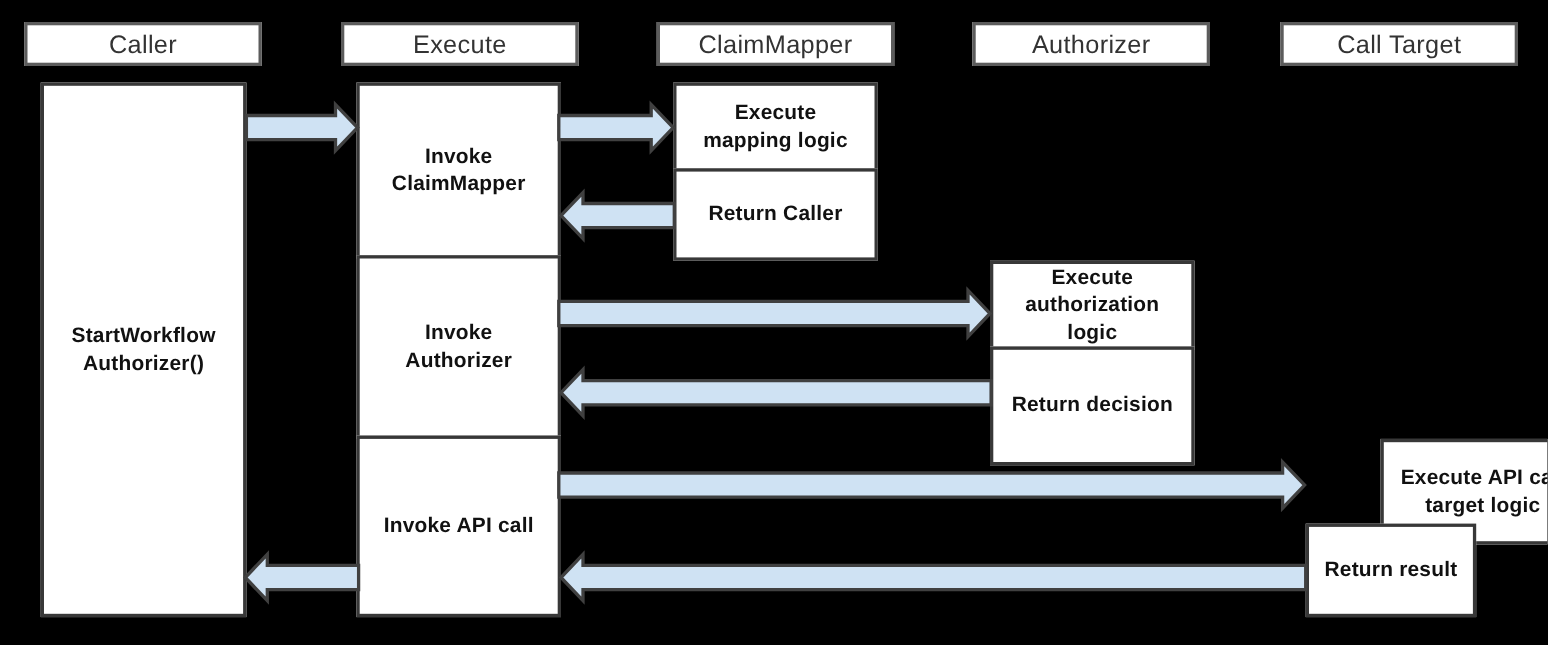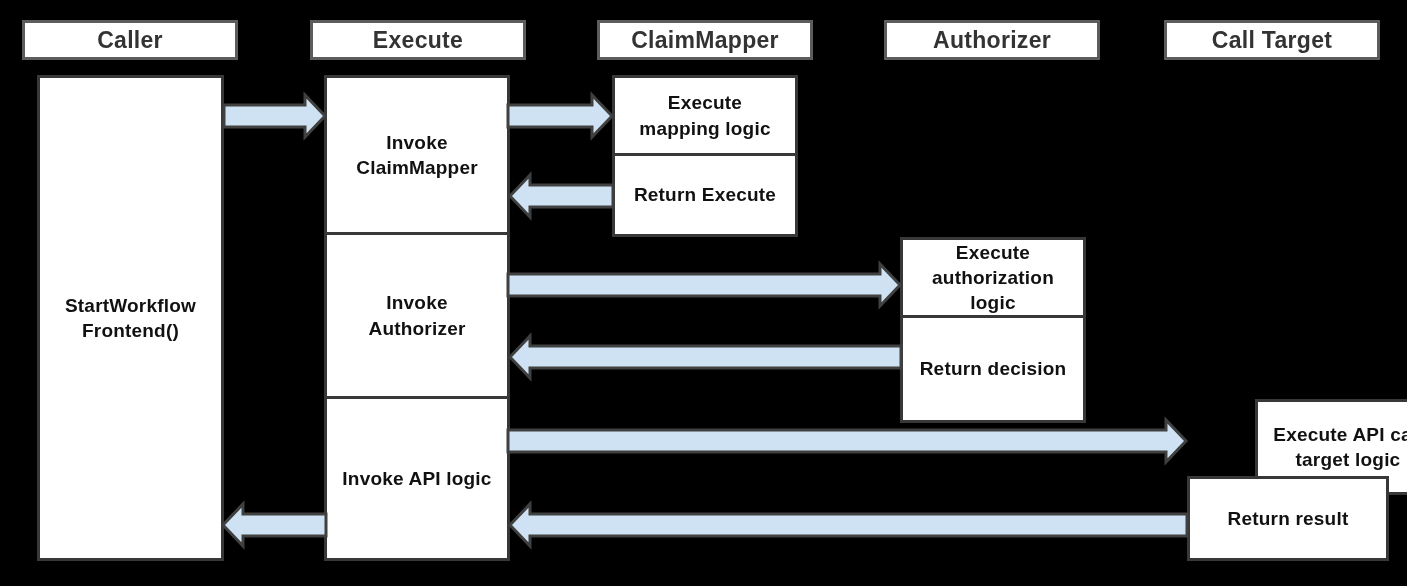--- a/index.html
+++ b/index.html
@@ -4,21 +4,21 @@
 <style>
   html,body{margin:0;padding:0;background:#000;}
   .stage{
     position:relative;width:1407px;height:586px;background:#000000;
     font-family:"Liberation Sans",sans-serif;overflow:hidden;
   }
   .hdr{
     position:absolute;top:20px;width:216px;height:40px;box-sizing:border-box;
     background:#ffffff;border:3px solid #5c5c5c;
     display:flex;align-items:center;justify-content:center;
-    font-size:23px;font-weight:700;color:#333333;letter-spacing:.3px;
+    font-size:23px;font-weight:400;color:#333333;letter-spacing:.3px;
   }
   .cell{
     position:absolute;box-sizing:border-box;background:#ffffff;border:3px solid #383838;
     display:flex;align-items:center;justify-content:center;text-align:center;
     font-size:19px;font-weight:bold;color:#111111;letter-spacing:.2px;
   }
   .cell span{white-space:pre-line;line-height:1.32;}
   .arrow{position:absolute;overflow:visible;display:block;}
   .arrow polygon{fill:#cfe2f3;stroke:#404040;stroke-width:3;stroke-linejoin:miter;}
 </style>
@@ -38,57 +38,57 @@
     </div>
   <div class="hdr" style="left:884px">
       <span>Authorizer</span>
     </div>
   <div class="hdr" style="left:1164px">
       <span>Call Target</span>
     </div>
 
   <div class="cell" style="left:37px;top:75px;width:187px;height:486px">
       <span>StartWorkflow
-Frontend()</span>
+Authorizer()</span>
     </div>
 
   <div class="cell" style="left:324px;top:75px;width:186px;height:160px">
       <span>Invoke
 ClaimMapper</span>
     </div>
   <div class="cell" style="left:324px;top:232px;width:186px;height:167px">
       <span>Invoke
 Authorizer</span>
     </div>
   <div class="cell" style="left:324px;top:396px;width:186px;height:165px">
-      <span>Invoke API logic</span>
+      <span>Invoke API call</span>
     </div>
 
   <div class="cell" style="left:612px;top:75px;width:186px;height:81px">
       <span>Execute
 mapping logic</span>
     </div>
   <div class="cell" style="left:612px;top:153px;width:186px;height:84px">
-      <span>Return Execute</span>
+      <span>Return Caller</span>
     </div>
 
   <div class="cell" style="left:900px;top:237px;width:186px;height:81px">
       <span>Execute
 authorization
 logic</span>
     </div>
   <div class="cell" style="left:900px;top:315px;width:186px;height:108px">
       <span>Return decision</span>
     </div>
 
   <div class="cell" style="left:1255px;top:399px;width:186px;height:96px">
       <span>Execute API call
 target logic</span>
     </div>
-  <div class="cell" style="left:1187px;top:476px;width:202px;height:85px">
+  <div class="cell" style="left:1187px;top:476px;width:155px;height:85px">
       <span>Return result</span>
     </div>
 
   <svg class="arrow" style="left:224px;top:94px" width="102" height="44" viewBox="0 0 102 44">
       <polygon points="0,11 81,11 81,1 101,22 81,43 81,33 0,33"></polygon>
     </svg>
   <svg class="arrow" style="left:508px;top:94px" width="105" height="44" viewBox="0 0 105 44">
       <polygon points="0,11 84,11 84,1 104,22 84,43 84,33 0,33"></polygon>
     </svg>
   <svg class="arrow" style="left:509px;top:174px" width="104" height="44" viewBox="0 0 104 44">

